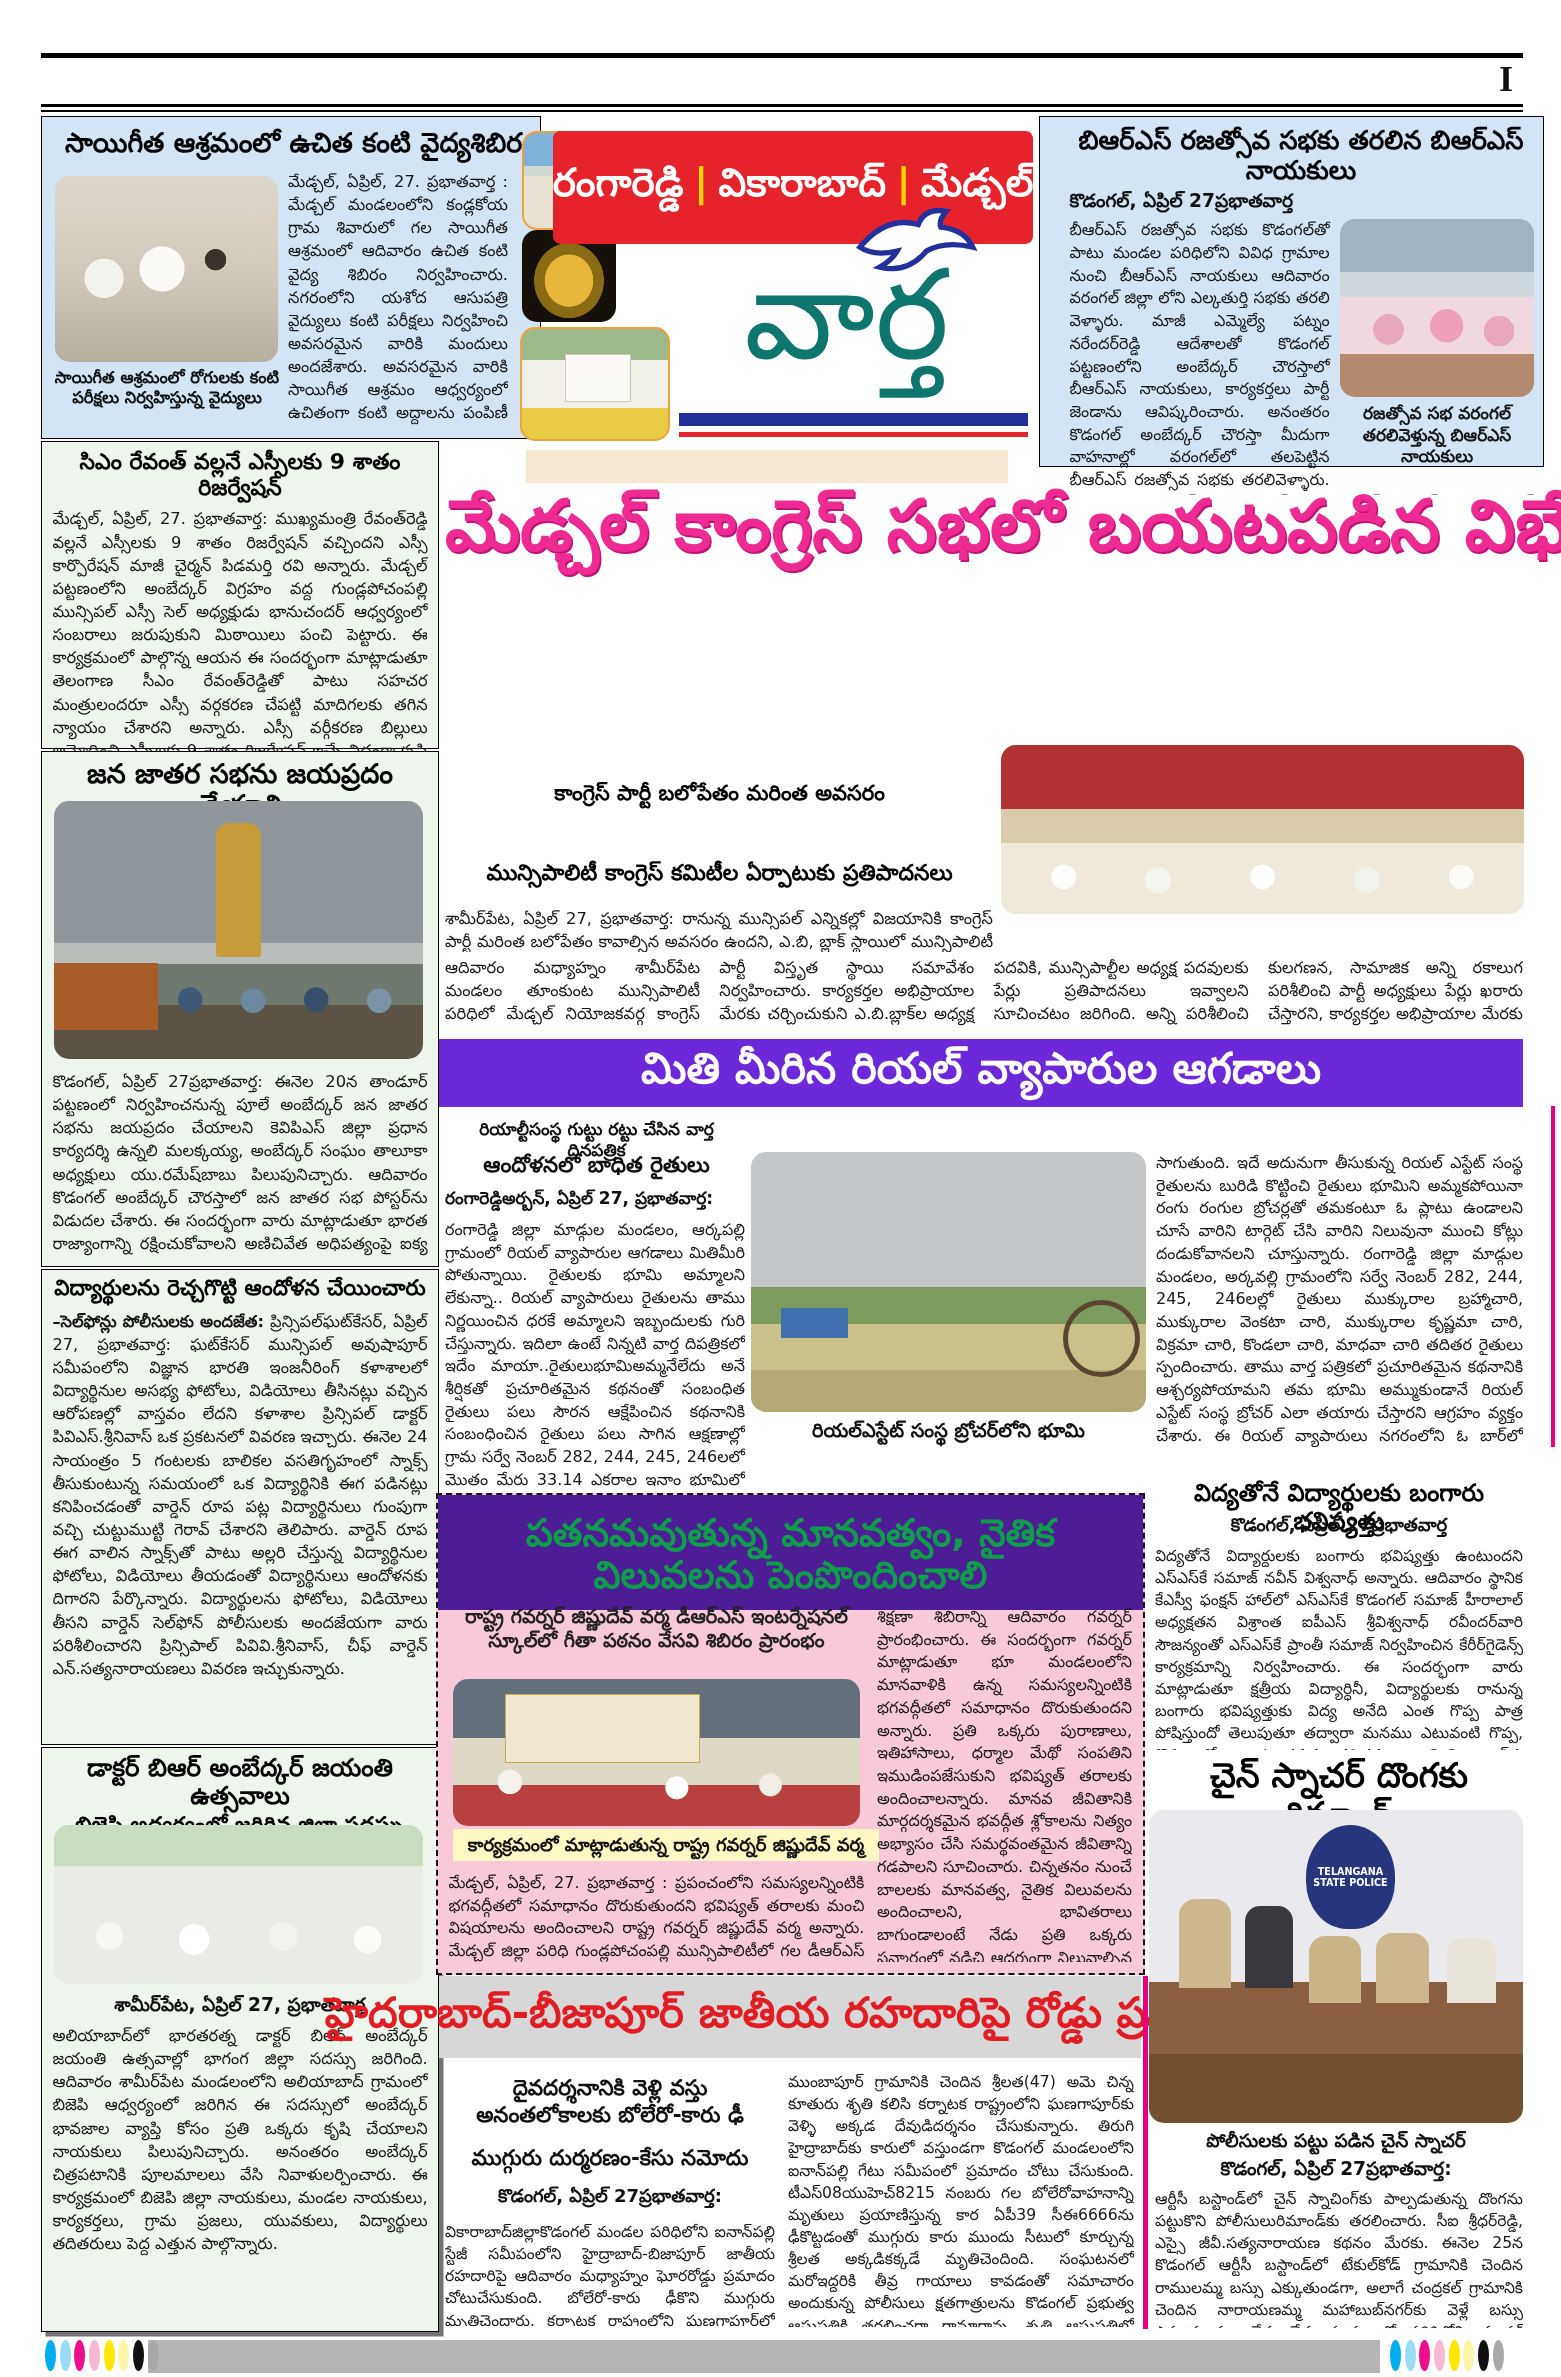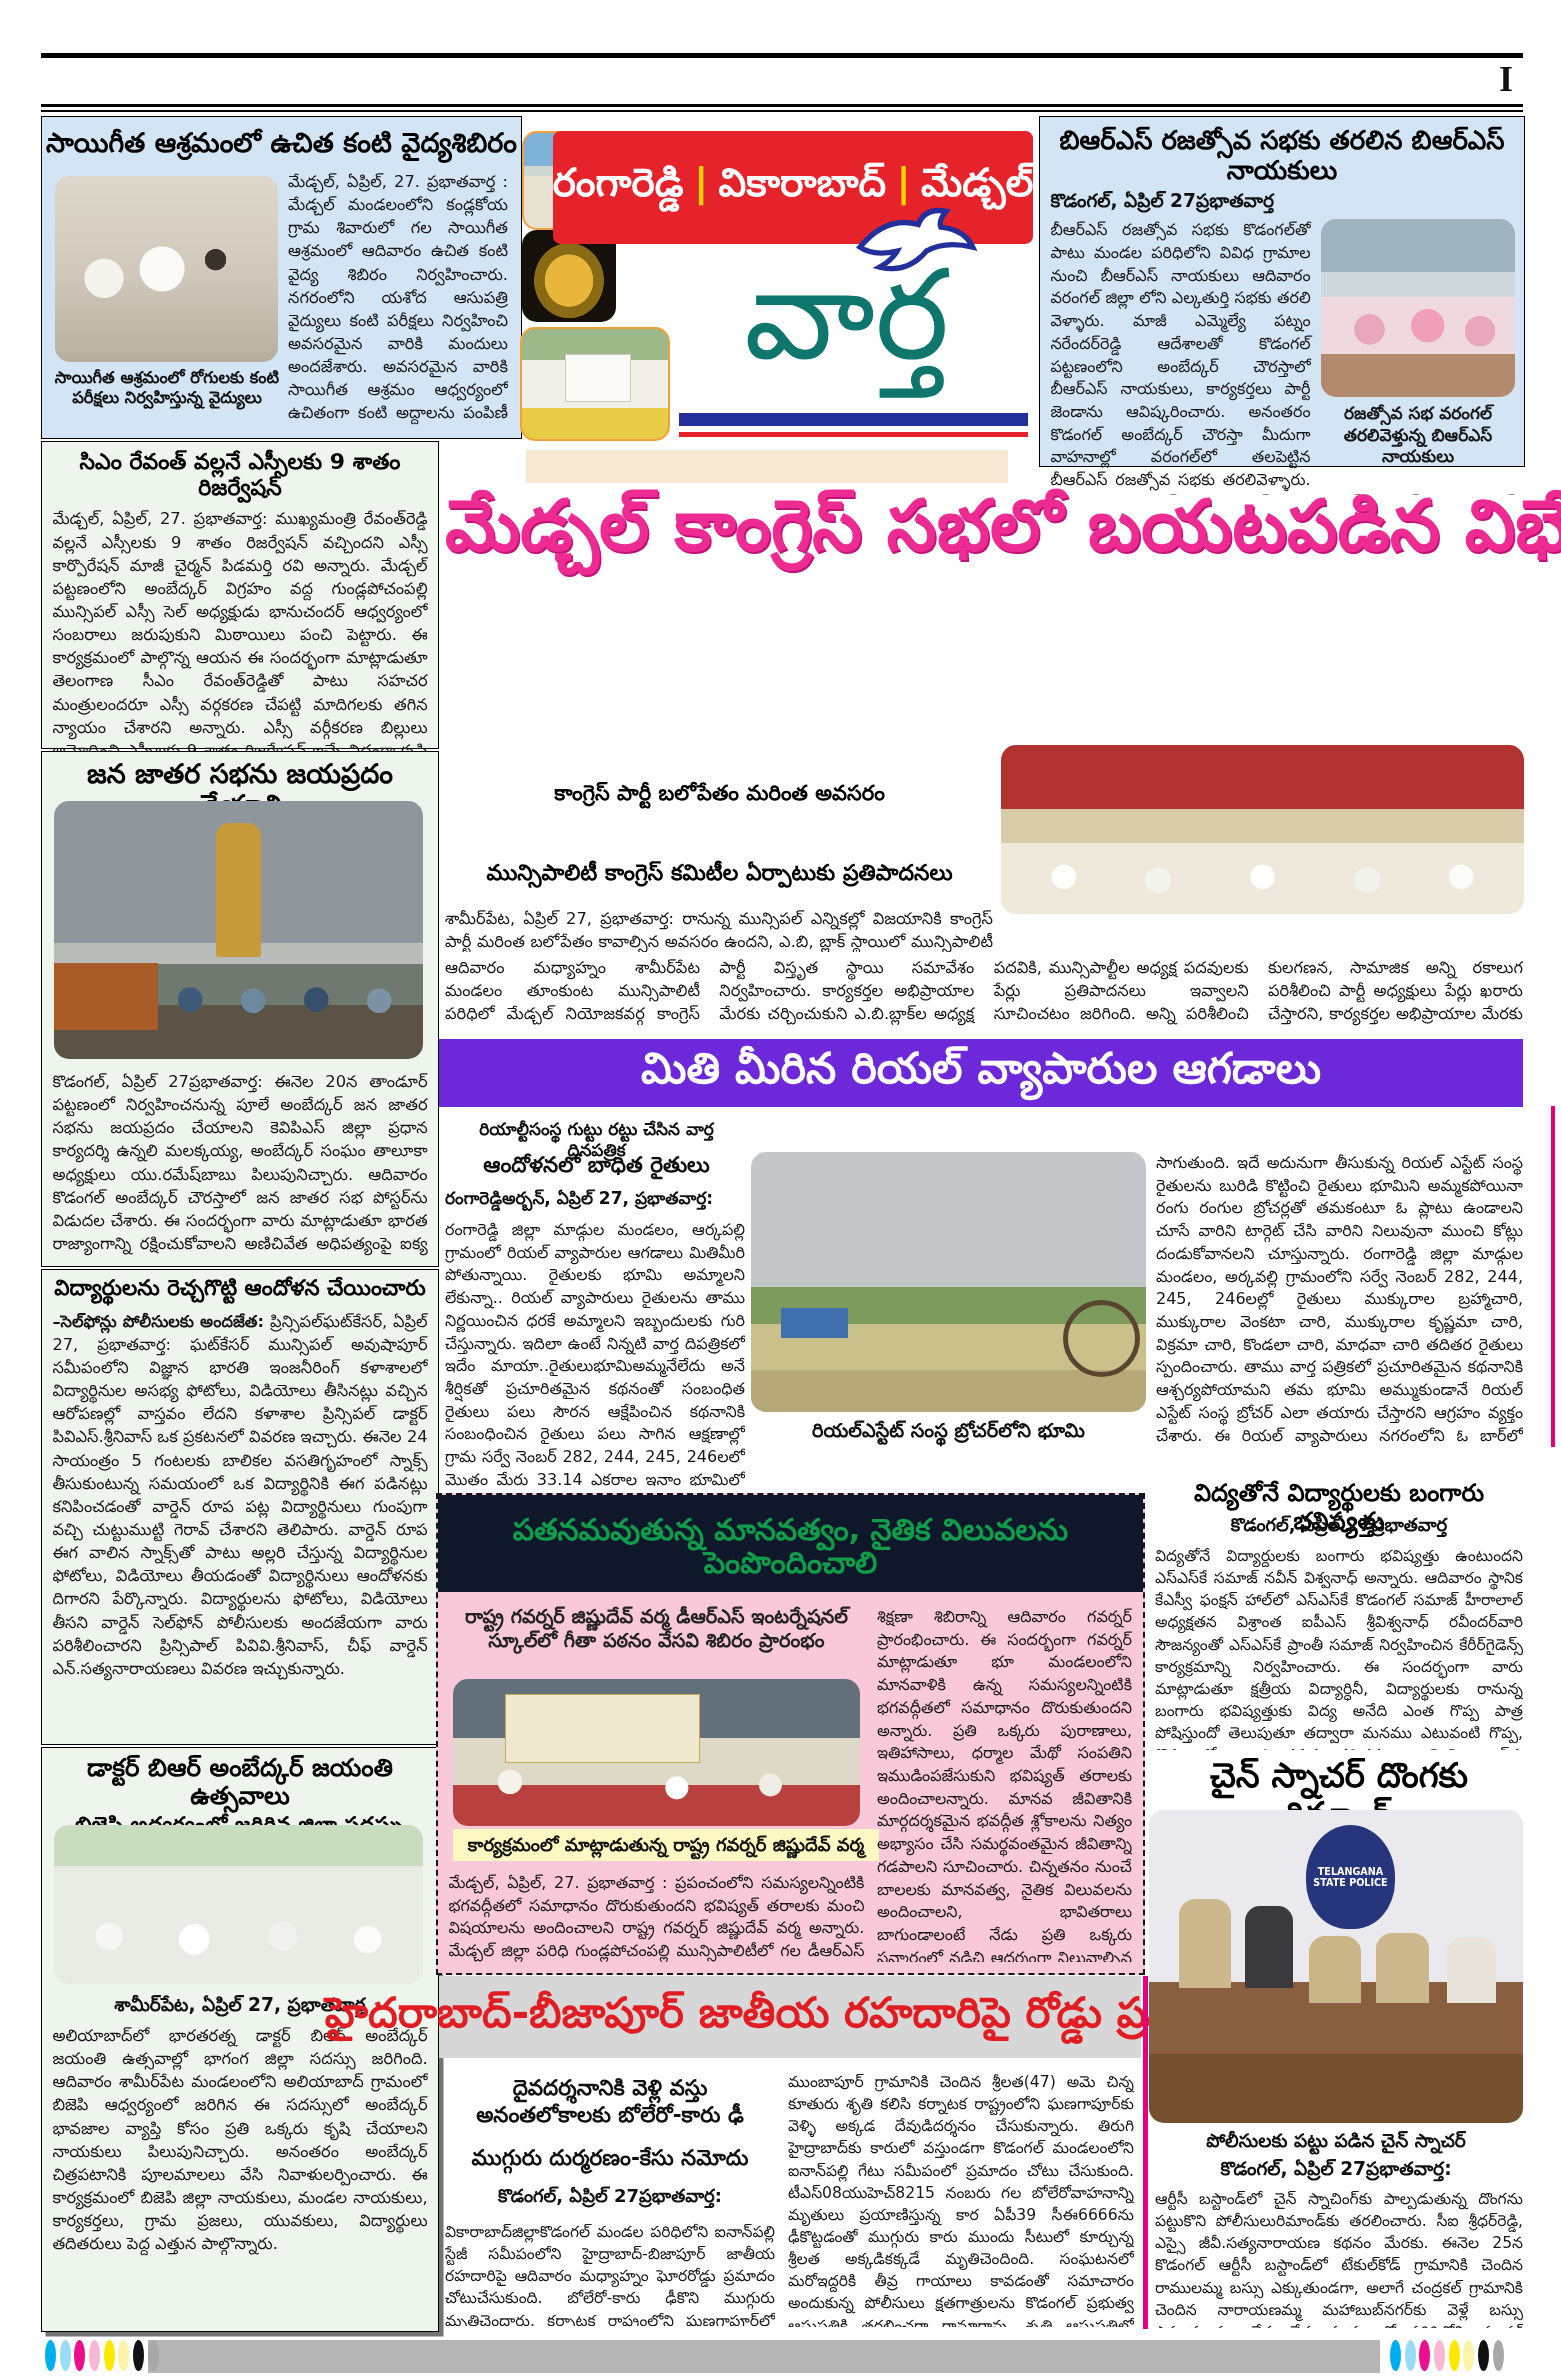--- a/index.html
+++ b/index.html
@@ -1,20 +1,20 @@
 <!DOCTYPE html>
 <html style="font-size:12px"><head>
 <meta charset="utf-8">
 <style>
   html,body{margin:0;padding:0;background:#fff;}
   #page{position:relative;width:1562px;height:2377px;background:#fff;
         font-family:"DejaVu Sans","Liberation Sans",sans-serif;color:#111;overflow:hidden;}
   .abs{position:absolute;}
   .rule{background:#000;}
-  .bluebox{background:#d3e4f4;border:1.5px solid #000;}
+  .bluebox{background:#d3e4f4;border:1.5px solid #000;padding-left:19px;}
   .mintbox{background:#eef5ec;border:1.5px solid #000;}
   .hl{font-weight:bold;color:#000;text-align:center;line-height:1.15;}
   .byline{font-weight:bold;}
   .bodytxt{font-size:16.3px;line-height:1.42;text-align:justify;color:#161616;overflow:hidden;}
   .cap{font-weight:bold;text-align:center;line-height:1.25;}
   .ph{overflow:hidden;border-radius:15px;}
   .phf{float:right;margin:0 0 4.5px 10.4px;}
   .dot{display:inline-block;width:11px;height:31px;border-radius:50%;margin-right:3.7px;vertical-align:middle;}
   .c1{background:#00aeef}.c2{background:#9adcf5}.c3{background:#ec0f8c}.c4{background:#f7b8d4}
   .c5{background:#ffe800}.c6{background:#fdf3a9}.c7{background:#111}.c8{background:#a8a8a8}
@@ -151,21 +151,21 @@
       linear-gradient(180deg,#c3c7c9 0 52%,#7e9b5e 52% 66%,#c9c08a 66% 84%,#b7a877 84% 100%);">
     <div class="abs" style="left:312px;top:148px;width:67px;height:67px;border:5.2px solid #5a4630;border-radius:50%;background:rgba(0,0,0,0);"></div>
     <div class="abs" style="left:30px;top:156px;width:67px;height:30px;background:#3f6fae;"></div>
   </div>
   <div class="abs cap" style="left:751px;top:1419px;width:395px;font-size:19.3px;">రియల్‌ఎస్టేట్ సంస్థ బ్రోచర్‌లోని భూమి</div>
 
   <div class="abs bodytxt" style="left:1156px;top:1152px;width:367px;height:295px;font-size:16px;">సాగుతుంది. ఇదే అదునుగా తీసుకున్న రియల్ ఎస్టేట్ సంస్థ రైతులను బురిడి కొట్టించి రైతులు భూమిని అమ్మకపోయినా రంగు రంగుల బ్రోచర్లతో తమకంటూ ఓ ప్లాటు ఉండాలని చూసే వారిని టార్గెట్ చేసి వారిని నిలువునా ముంచి కోట్లు దండుకోవానలని చూస్తున్నారు. రంగారెడ్డి జిల్లా మాడ్గుల మండలం, అర్కవల్లి గ్రామంలోని సర్వే నెంబర్ 282, 244, 245, 246లల్లో రైతులు ముక్కురాల బ్రహ్మాచారి, ముక్కురాల వెంకటా చారి, ముక్కురాల కృష్ణమా చారి, విక్రమా చారి, కొండలా చారి, మాధవా చారి తదితర రైతులు స్పందించారు. తాము వార్త పత్రికలో ప్రచూరితమైన కథనానికి ఆశ్చర్యపోయామని తమ భూమి అమ్ముకుండానే రియల్ ఎస్టేట్ సంస్థ బ్రోచర్ ఎలా తయారు చేస్తారని ఆగ్రహం వ్యక్తం చేశారు. ఈ రియల్ వ్యాపారులు నగరంలోని ఓ బార్‌లో మధ్యం తాపించి ఈ భూమిని ఎలాగైన అమ్మాలని ప్రలోబాలకు గురి చేసారన్నారు. ముక్కురాల కృష్ణమా చారి మాట్లాడుతూ రియల్ ఎస్టేట్ సంస్థపై నేడు పోలీసులకు ఫిర్యాదు చేస్తామని చెప్పారు. తాము భూమి అమ్ముకుండానే ఎలా బ్రోచర్లు తయారు చేస్తారని రియల్‌ఎస్టేట్ సంస్థపై ఆగ్రహించారు. వెంటనే రెవెన్యూ అధికారులు స్పందించి రియల్ ఎస్టేట్ సంస్థపై చట్టపరమైన చర్యలు తీసుకోవాలని డిమాండ్ చేశారు.</div>
   <div class="abs" style="left:1551px;top:1106px;width:3.7px;height:341px;background:#e6007e;"></div>
 
   <div class="abs" style="left:436px;top:1493px;width:705px;height:478px;background:#f9c9da;border:2.2px dashed #161616;">
-    <div style="background:#0f172a;padding:18px 7.4px 13.4px;text-align:center;font-weight:bold;font-size:30px;color:#0f9d4c;line-height:1.1;">పతనమవుతున్న మానవత్వం, నైతిక విలువలను పెంపొందించాలి</div>
+    <div style="background:#4c1d95;padding:18px 7.4px 13.4px;text-align:center;font-weight:bold;font-size:38px;color:#0f9d4c;line-height:1.1;">పతనమవుతున్న మానవత్వం, నైతిక విలువలను పెంపొందించాలి</div>
     <div class="abs cap" style="left:10.4px;top:94px;width:416px;font-size:19.3px;color:#222;margin-top:16px;">రాష్ట్ర గవర్నర్ జిష్ణుదేవ్ వర్మ డీఆర్ఎస్ ఇంటర్నేషనల్ స్కూల్‌లో గీతా పఠనం వేసవి శిబిరం ప్రారంభం</div>
     <div class="abs ph" style="left:15px;top:184px;width:407px;height:147px;background:
         radial-gradient(circle at 14% 70%, #f4f2ea 0 12px, rgba(0,0,0,0) 12.6px),
         radial-gradient(circle at 55% 74%, #ffffff 0 11px, rgba(0,0,0,0) 12px),
         radial-gradient(circle at 78% 72%, #f0ede4 0 11px, rgba(0,0,0,0) 12px),
         linear-gradient(180deg,#63707c 0 40%,#ded8c6 40% 72%,#b8413f 72% 100%);">
       <div class="abs" style="left:52px;top:15px;width:193px;height:67px;background:#efe7cf;border:1.5px solid #caa84e;"></div>
     </div>
     <div class="cap abs" style="left:15px;top:334px;width:426px;font-size:18px;background:#fef9c3;padding:4.5px 0;">కార్యక్రమంలో మాట్లాడుతున్న రాష్ట్ర గవర్నర్ జిష్ణుదేవ్ వర్మ</div>
     <div class="abs bodytxt" style="left:10.4px;top:377px;width:416px;height:91px;font-size:16px;">మేడ్చల్, ఏప్రిల్, 27. ప్రభాతవార్త : ప్రపంచంలోని సమస్యలన్నింటికి భగవద్గీతలో సమాధానం దొరుకుతుందని భవిష్యత్ తరాలకు మంచి విషయాలను అందించాలని రాష్ట్ర గవర్నర్ జిష్ణుదేవ్ వర్మ అన్నారు. మేడ్చల్ జిల్లా పరిధి గుండ్లపోచంపల్లి మున్సిపాలిటీలో గల డీఆర్ఎస్ ఇంటర్నేషనల్ స్కూల్‌లో ఇస్కాన్, తెలంగాణ అగర్వాల్ సమాజ్, డీఆర్ఎస్ స్కూల్ ఆధ్వర్యంలో ఏర్పాటు చేసిన గీతా పఠనం వేసవి</div>

